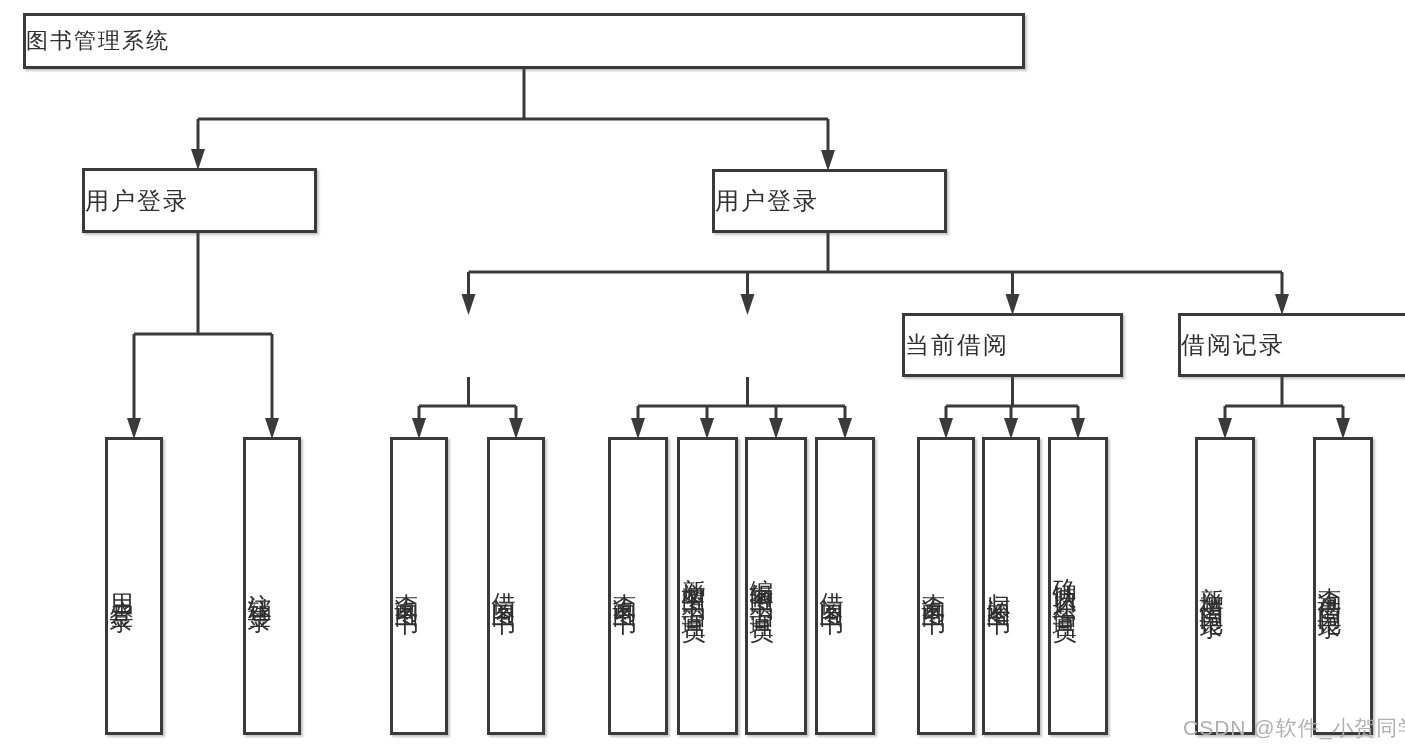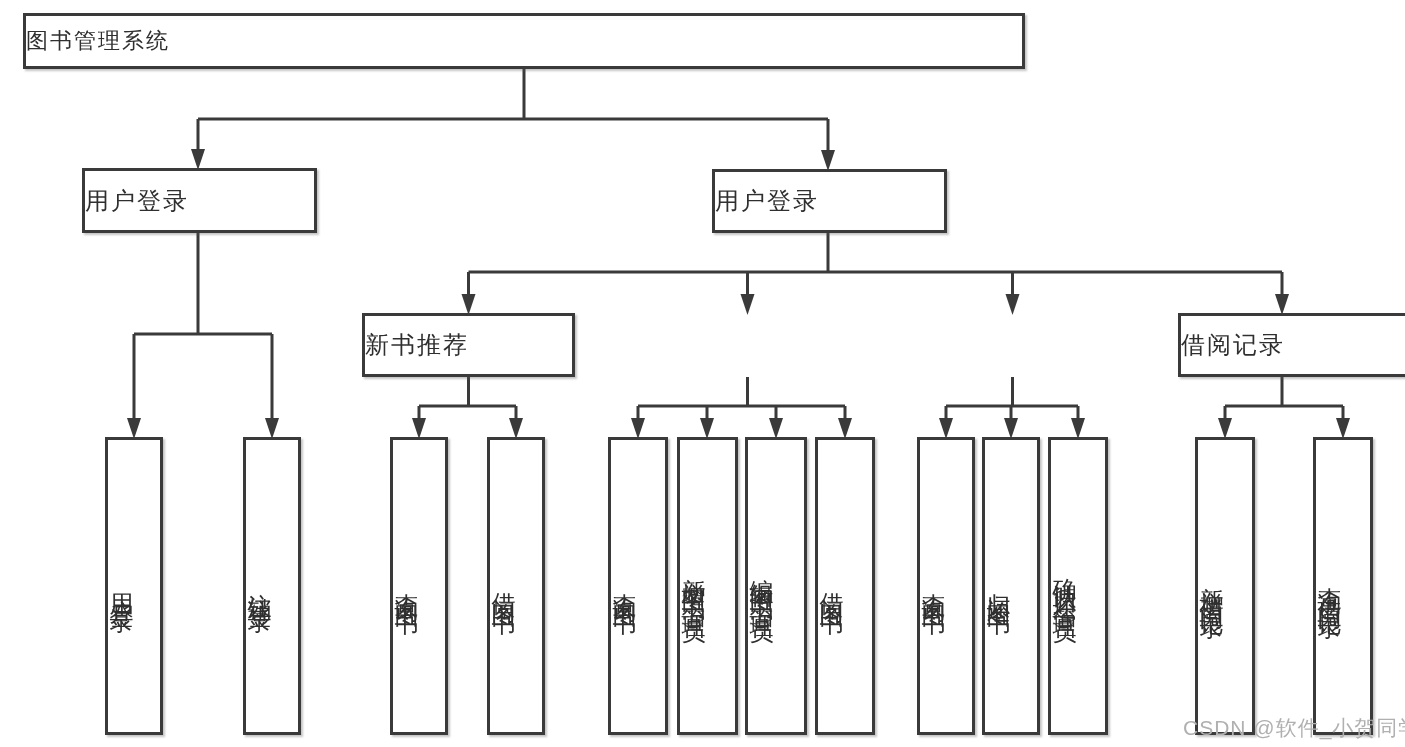--- a/index.html
+++ b/index.html
@@ -93,22 +93,22 @@
     <span>图书管理系统</span>
   </div>
 
   <div class="node h" style="left:82px;top:168px;width:235px;height:65px">
     <span>用户登录</span>
   </div>
   <div class="node h" style="left:712px;top:169px;width:235px;height:64px">
     <span>用户登录</span>
   </div>
 
-  <div class="node h" style="left:362px;top:313px;width:213px;height:64px">
-    <span>新书推荐</span>
+  <div class="node h" style="left:902px;top:313px;width:221px;height:64px">
+    <span>当前借阅</span>
   </div>
   <div class="node h" style="left:1178px;top:313px;width:248px;height:64px">
     <span>借阅记录</span>
   </div>
 
   <div class="node v" style="left:105px;top:437px;width:58px;height:298px">
     <span>用户登录</span>
   </div>
   <div class="node v" style="left:243px;top:437px;width:58px;height:298px">
     <span>注销登录</span>

